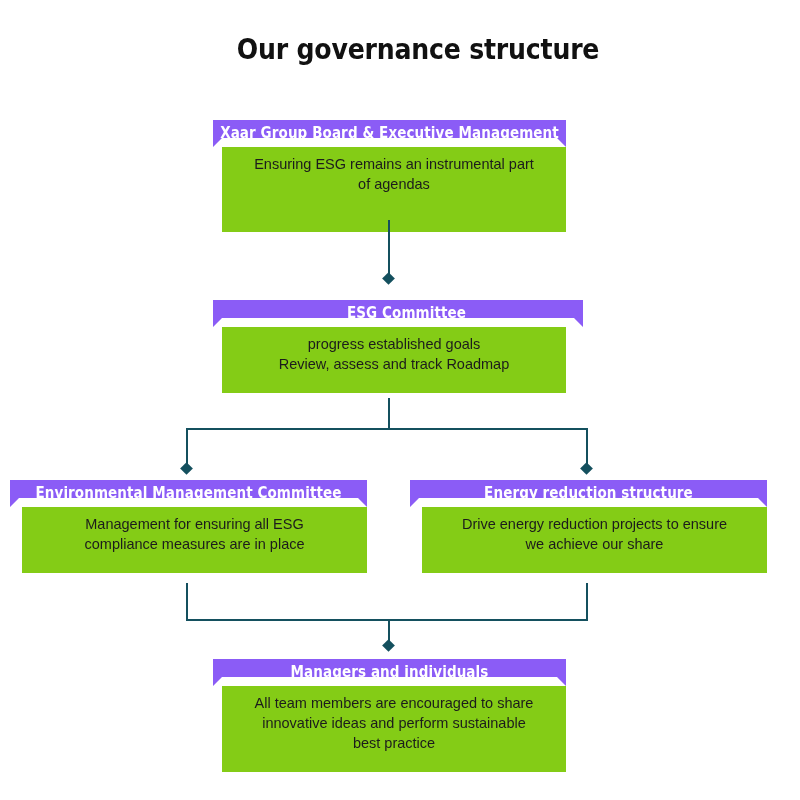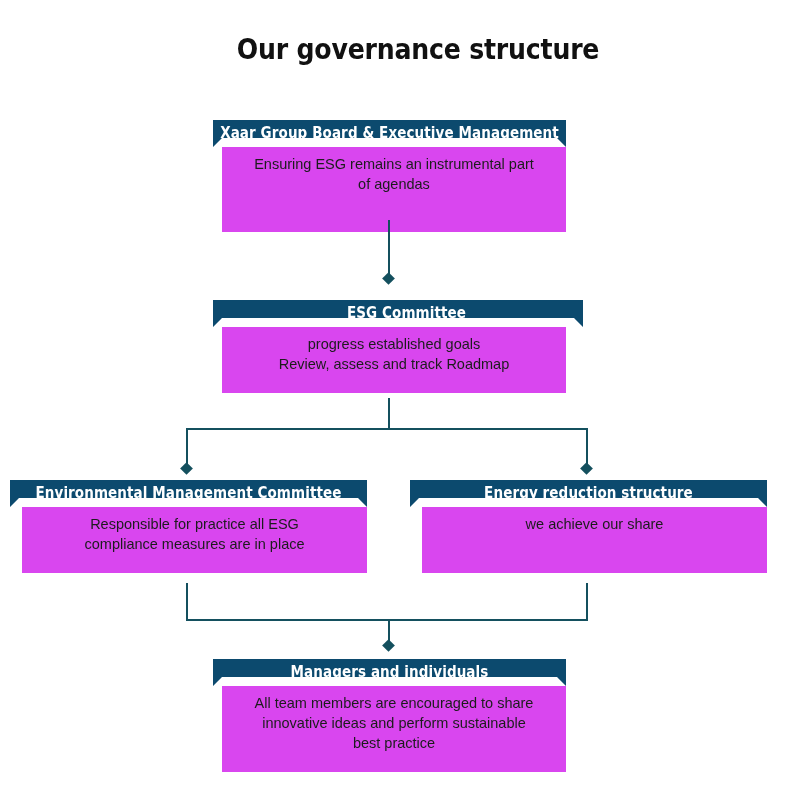--- a/index.html
+++ b/index.html
@@ -37,38 +37,38 @@
 
   
   .node {
     position: absolute;
   }
 
   .node-banner {
     position: absolute;
     left: 0;
     top: 0;
-    background: #0c4a6e;
+    background: #8b5cf6;
     color: #ffffff;
     font-size: 15px;
     font-weight: bold;
     text-align: center;
     line-height: 27px;
     height: 27px;
     letter-spacing: 0.1px;
     white-space: nowrap;
     overflow: hidden;
     font-family: "DejaVu Sans Condensed", "Liberation Sans Narrow", "Liberation Sans", sans-serif;
     -webkit-clip-path: polygon(0 0, 100% 0, 100% 100%, calc(100% - 9px) calc(100% - 9px), 9px calc(100% - 9px), 0 100%);
     clip-path: polygon(0 0, 100% 0, 100% 100%, calc(100% - 9px) calc(100% - 9px), 9px calc(100% - 9px), 0 100%);
   }
 
   .node-body {
     position: absolute;
-    background: #d946ef;
+    background: #84cc16;
     color: #1c1c1c;
     font-size: 14.5px;
     line-height: 20px;
     text-align: center;
     box-sizing: border-box;
     padding: 7px 14px 0 14px;
   }
 
   .node-body p {
     margin: 0;
@@ -119,28 +119,29 @@
   <div class="conn conn-v" style="left:388px; top:398px; height:32px;"></div>
   <div class="conn conn-h" style="left:186px; top:428px; width:402px;"></div>
   <div class="conn conn-v" style="left:186px; top:428px; height:40px;"></div>
   <div class="conn conn-v" style="left:586px; top:428px; height:40px;"></div>
   <div class="diamond" style="left:182px; top:464px;"></div>
   <div class="diamond" style="left:582px; top:464px;"></div>
 
   <div class="node" style="left:10px; top:480px; width:357px;">
     <div class="node-banner" style="width:357px;">Environmental Management Committee</div>
     <div class="node-body" style="left:12px; top:27px; width:345px; height:66px;">
-      <p>Responsible for practice all ESG</p>
+      <p>Management for ensuring all ESG</p>
       <p>compliance measures are in place</p>
     </div>
   </div>
 
   <div class="node" style="left:410px; top:480px; width:357px;">
     <div class="node-banner" style="width:357px;">Energy reduction structure</div>
     <div class="node-body" style="left:12px; top:27px; width:345px; height:66px;">
+      <p>Drive energy reduction projects to ensure</p>
       <p>we achieve our share</p>
     </div>
   </div>
 
   <div class="conn conn-v" style="left:186px; top:583px; height:38px;"></div>
   <div class="conn conn-v" style="left:586px; top:583px; height:38px;"></div>
   <div class="conn conn-h" style="left:186px; top:619px; width:402px;"></div>
   <div class="conn conn-v" style="left:388px; top:619px; height:29px;"></div>
   <div class="diamond" style="left:384px; top:641px;"></div>
 

